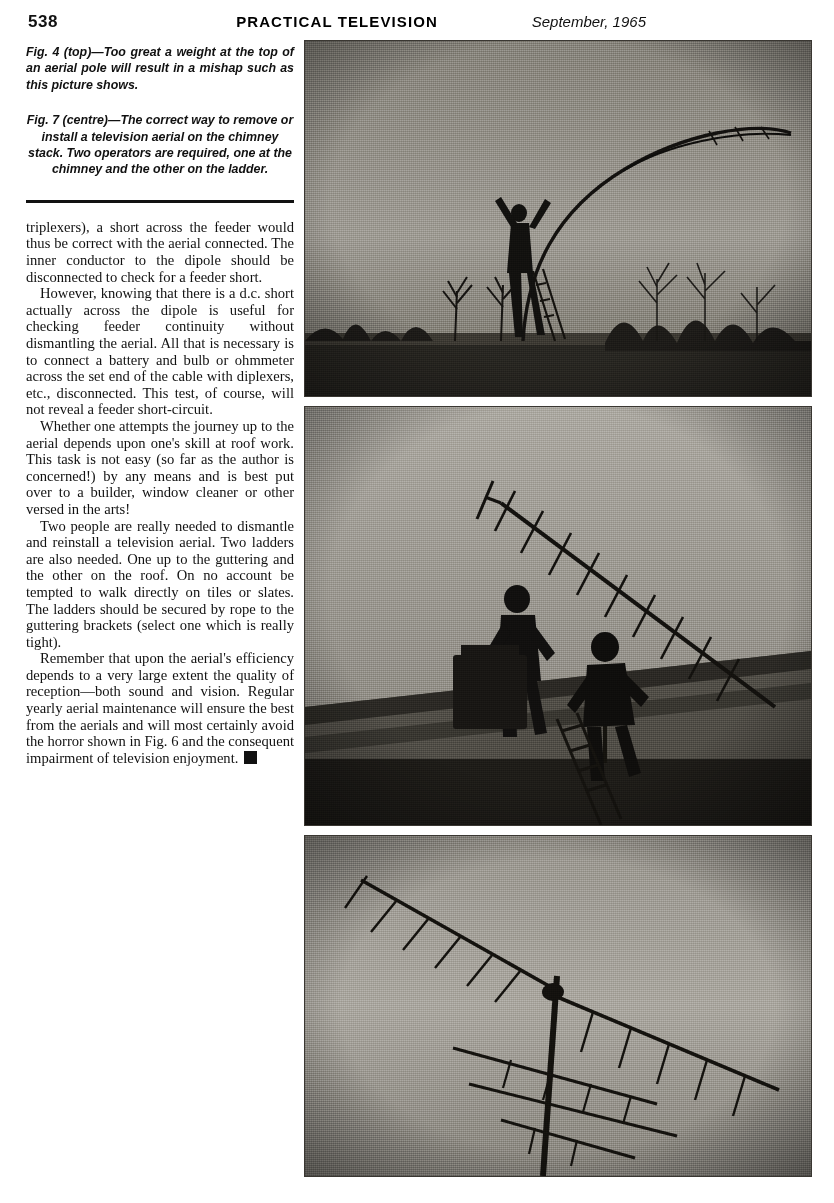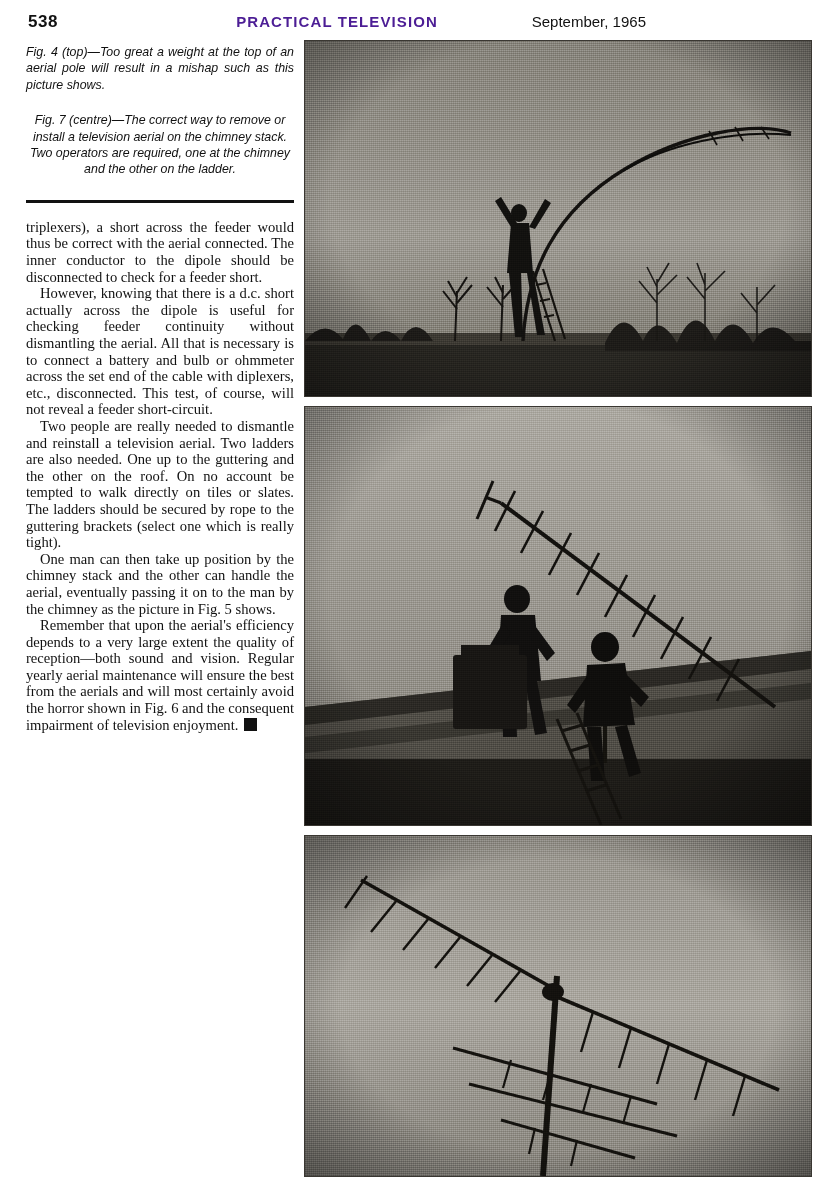--- a/index.html
+++ b/index.html
@@ -43,42 +43,43 @@
   .head-title {
     position: absolute;
     left: 0;
     right: 0;
     top: 1px;
     text-align: center;
     font-family: "Liberation Sans", sans-serif;
     font-weight: bold;
     font-size: 15px;
     letter-spacing: 1.1px;
-    color: #4c1d95;
+    color: #000000;
   }
   .head-date {
     position: absolute;
     right: 0;
     top: 1px;
     font-family: "Liberation Sans", sans-serif;
     font-size: 15px;
     color: #111;
+    font-style: italic;
   }
 
   
   .left-col {
     position: absolute;
     left: 26px;
     top: 44px;
     width: 268px;
   }
   .caption-block {
     font-family: "Liberation Sans", sans-serif;
     font-style: italic;
-    font-weight: normal;
+    font-weight: bold;
     font-size: 12.4px;
     line-height: 16.4px;
     color: #111;
     text-align: justify;
     margin-bottom: 19px;
   }
   .caption-block.centered {
     text-align: center;
   }
   .rule {
@@ -155,22 +156,22 @@
   <div class="left-col">
 
     <div class="caption-block">Fig. 4 (top)—Too great a weight at the top of an aerial pole will result in a mishap such as this picture shows.</div>
     <div class="caption-block centered">Fig. 7 (centre)—The correct way to remove or install a television aerial on the chimney stack. Two operators are required, one at the chimney and the other on the ladder.</div>
 
     <hr class="rule">
 
     <div class="body-text">
       <p class="first">triplexers), a short across the feeder would thus be correct with the aerial connected. The inner conductor to the dipole should be disconnected to check for a feeder short.</p>
       <p>However, knowing that there is a d.c. short actually across the dipole is useful for checking feeder continuity without dismantling the aerial. All that is necessary is to connect a battery and bulb or ohmmeter across the set end of the cable with diplexers, etc., disconnected. This test, of course, will not reveal a feeder short-circuit.</p>
+      <p>Whether one attempts the journey up to the aerial depends upon one's skill at roof work. This task is not easy (so far as the author is concerned!) by any means and is best put over to a builder, window cleaner or other versed in the arts!</p>
       <p>Two people are really needed to dismantle and reinstall a television aerial. Two ladders are also needed. One up to the guttering and the other on the roof. On no account be tempted to walk directly on tiles or slates. The ladders should be secured by rope to the guttering brackets (select one which is really tight).</p>
-      <p>One man can then take up position by the chimney stack and the other can handle the aerial, eventually passing it on to the man by the chimney as the picture in Fig. 5 shows.</p>
       <p><span>Remember that upon the aerial's efficiency depends to a very large extent the quality of reception—both sound and vision. Regular yearly aerial maintenance will ensure the best from the aerials and will most certainly avoid the horror shown in Fig. 6 and the consequent impairment of television enjoyment.</span><span class="endmark"></span></p>
     </div>
   </div>
 
   <div class="photo-col">
 
     <div class="photo" id="photo-top">
       <svg viewBox="0 0 506 355" preserveAspectRatio="none">
         <defs>
           <linearGradient id="skyTop" x1="0" y1="0" x2="0" y2="1">

